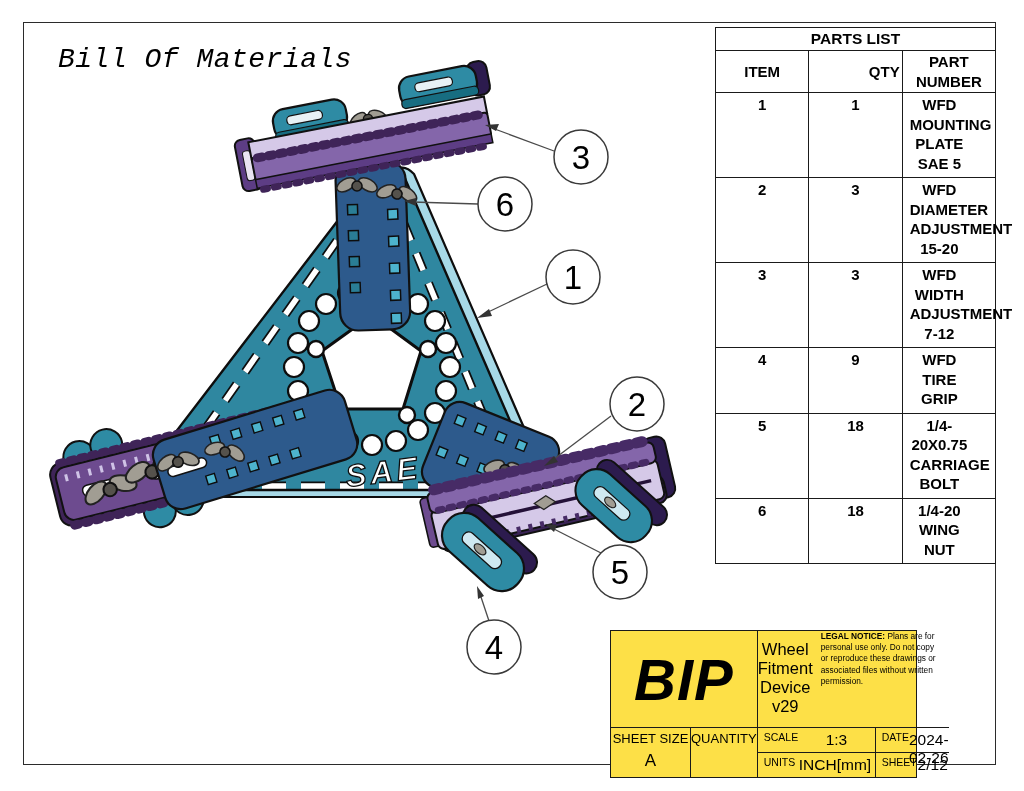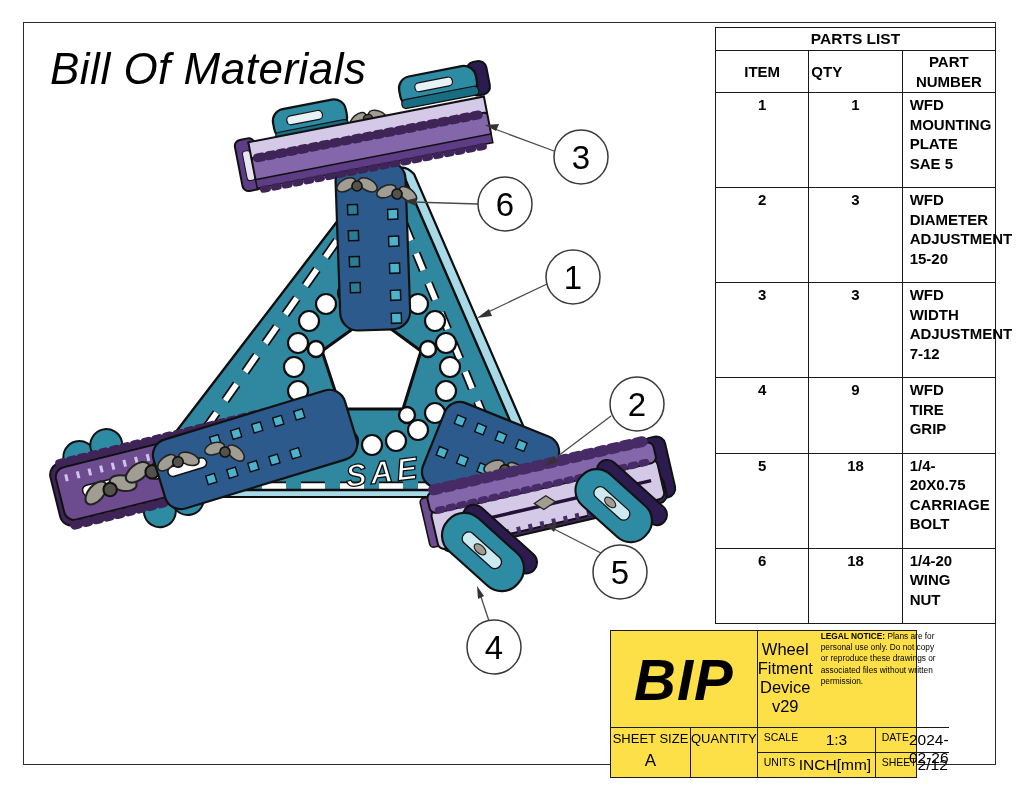--- a/index.html
+++ b/index.html
@@ -1,29 +1,29 @@
 <!DOCTYPE html>
 <html><head>
 <meta charset="utf-8">
 <style>
   html,body{margin:0;padding:0;background:#ffffff;}
   body{width:1024px;height:791px;position:relative;font-family:"Liberation Sans",sans-serif;color:#000;overflow:hidden;}
   .page-border{position:absolute;left:23px;top:22px;width:973px;height:743px;border:1.6px solid #2b2b2b;box-sizing:border-box;}
-  .bom-heading{position:absolute;left:50px;top:44px;font-size:44px;font-style:italic;letter-spacing:.5px;}
+  .bom-heading{position:absolute;left:58px;top:44px;font-size:28px;font-style:italic;letter-spacing:.5px;font-family:Liberation Mono, monospace;}
   svg.drawing{position:absolute;left:0;top:0;}
 
   
   table.parts{position:absolute;left:715px;top:27px;width:281px;border-collapse:collapse;table-layout:fixed;font-size:15px;line-height:1.3;background:#fff;}
   table.parts th,table.parts td{border:1.6px solid #1a1a1a;font-weight:bold;padding:1px 2px;}
   table.parts .t-title{text-align:center;font-size:15.5px;height:19px;}
   table.parts .h-item{width:59px;text-align:center;}
-  table.parts .h-qty{width:51px;text-align:left;}
+  table.parts .h-qty{width:51px;text-align:right;}
   table.parts .h-part{width:169px;text-align:center;}
   table.parts td.c-item,table.parts td.c-qty{text-align:center;vertical-align:top;padding-top:2px;}
-  table.parts td.c-part{vertical-align:top;padding:2px 26px 14px 7px;}
+  table.parts td.c-part{vertical-align:top;padding:2px 26px 4px 7px;text-align:center;}
 
   
   .title-block{position:absolute;left:610px;top:630px;width:307px;height:148px;box-sizing:border-box;border:1.8px solid #1a1a1a;display:flex;background:#fde047;}
   .tb-left{width:157px;display:flex;flex-direction:column;border-right:1.8px solid #1a1a1a;box-sizing:border-box;}
   .tb-logo{flex:1;display:flex;align-items:center;justify-content:center;font-size:58px;font-weight:bold;font-style:italic;letter-spacing:1px;}
   .tb-left-bottom{height:50px;display:flex;border-top:1.8px solid #1a1a1a;box-sizing:border-box;}
   .tb-sheetsize{width:80px;border-right:1.8px solid #1a1a1a;box-sizing:border-box;display:flex;flex-direction:column;align-items:center;}
   .tb-quantity{flex:1;display:flex;flex-direction:column;align-items:center;}
   .tb-small-label{font-size:13px;padding-top:3px;}
   .tb-big-value{font-size:17px;margin-top:5px;}

